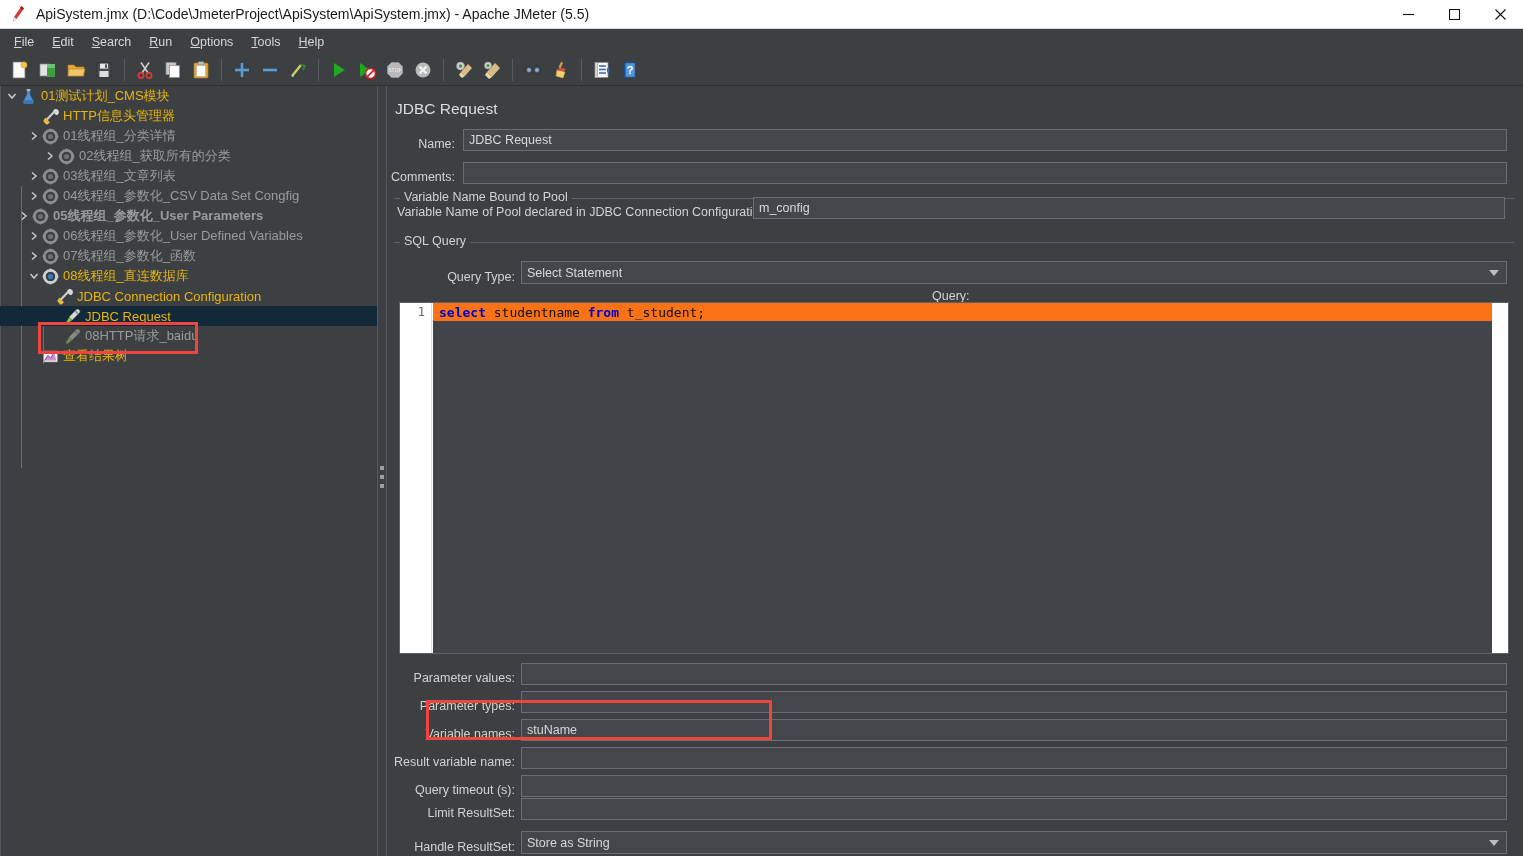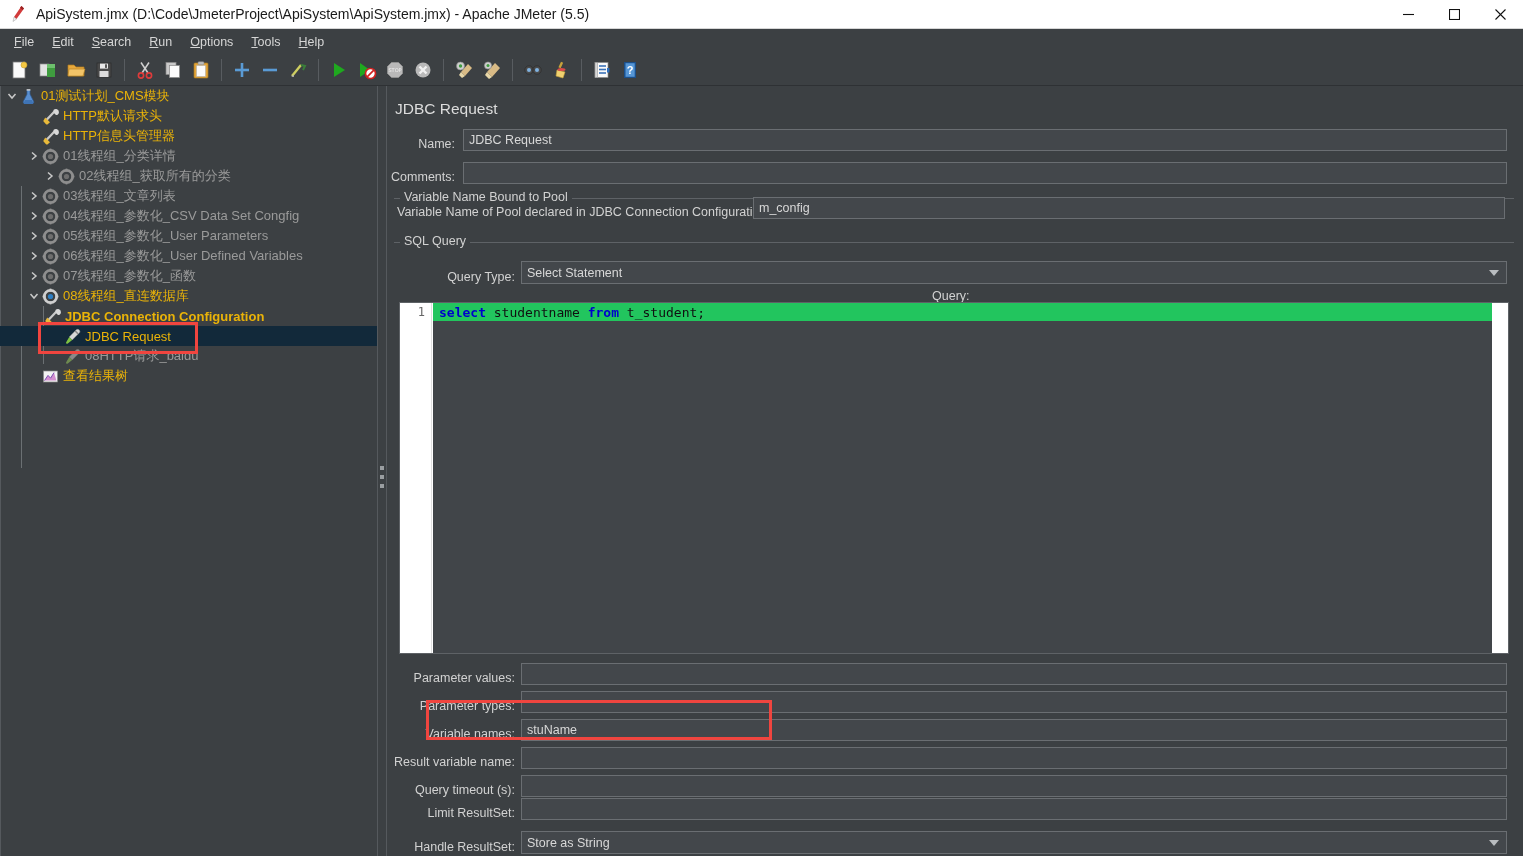--- a/index.html
+++ b/index.html
@@ -155,21 +155,21 @@
   }
   .gutter .ln {
     position: absolute; right: 6px; top: 2px; font-size: 12px; color: #666;
     font-family: "DejaVu Sans Mono", monospace;
   }
   .editor-body {
     position: absolute; left: 33px; top: 0; right: 16px; bottom: 0;
     background: #414549;
   }
   .code-line {
-    height: 18px; background: #22c55e; display: flex; align-items: center;
+    height: 18px; background: #f97316; display: flex; align-items: center;
     padding-left: 6px; font-size: 13px; white-space: pre;
     font-family: "DejaVu Sans Mono", monospace;
   }
   .kw { color: #0000cc; font-weight: bold; }
   .plain { color: #111111; }
   .vscroll {
     position: absolute; right: 0; top: 0; bottom: 0; width: 16px; background: #ffffff;
   }
   .vscroll .thumb {
     position: absolute; left: 1px; right: 1px; top: 0; height: 0;
@@ -428,29 +428,20 @@
           </svg>
           <span class="tree-label">01测试计划_CMS模块</span>
         </div>
         <div class="tree-row" style="padding-left: 26px;">
           <span class="twisty"></span>
           <svg class="tree-ico" viewBox="0 0 17 17">
             <line x1="3" y1="13.5" x2="12" y2="4" stroke="#c9c9c9" stroke-width="2.3"></line>
             <path d="M11 3.4 a3 3 0 1 1 3 3.6 l-1.6 -1.6 z" fill="#d8d8d8"></path>
             <path d="M3.2 9.4 L8 14.2 L6 16 a1.5 1.5 0 0 1 -2.2 0 L2 14 a1.5 1.5 0 0 1 0 -2.2 z" fill="#e8b93a"></path>
           </svg>
-          <span class="tree-label">HTTP默认请求头</span>
-        </div>
-        <div class="tree-row" style="padding-left: 26px;">
-          <span class="twisty"></span>
-          <svg class="tree-ico" viewBox="0 0 17 17">
-            <line x1="3" y1="13.5" x2="12" y2="4" stroke="#c9c9c9" stroke-width="2.3"></line>
-            <path d="M11 3.4 a3 3 0 1 1 3 3.6 l-1.6 -1.6 z" fill="#d8d8d8"></path>
-            <path d="M3.2 9.4 L8 14.2 L6 16 a1.5 1.5 0 0 1 -2.2 0 L2 14 a1.5 1.5 0 0 1 0 -2.2 z" fill="#e8b93a"></path>
-          </svg>
           <span class="tree-label">HTTP信息头管理器</span>
         </div>
         <div class="tree-row" style="padding-left: 26px;">
           <span class="twisty">
             <svg width="10" height="10" viewBox="0 0 10 10">
               <path d="M3 1.5 L7 5 L3 8.5" stroke="#c9c9c9" stroke-width="1.5" fill="none"></path>
             </svg>
           </span>
           <svg class="tree-ico" viewBox="0 0 17 17">
             <circle cx="8.5" cy="8.5" r="6.2" fill="none" stroke="#8e8e8e" stroke-width="2.8"></circle>
@@ -503,21 +494,21 @@
           <svg class="tree-ico" viewBox="0 0 17 17">
             <circle cx="8.5" cy="8.5" r="6.2" fill="none" stroke="#8e8e8e" stroke-width="2.8"></circle>
             <circle cx="8.5" cy="8.5" r="2.6" fill="#6e6e6e"></circle>
             <rect x="7.6" y="0.6" width="1.8" height="3" fill="#8e8e8e"></rect>
             <rect x="7.6" y="13.4" width="1.8" height="3" fill="#8e8e8e"></rect>
             <rect x="0.6" y="7.6" width="3" height="1.8" fill="#8e8e8e"></rect>
             <rect x="13.4" y="7.6" width="3" height="1.8" fill="#8e8e8e"></rect>
           </svg>
           <span class="tree-label dim">04线程组_参数化_CSV Data Set Congfig</span>
         </div>
-        <div class="tree-row" style="padding-left: 26px;">
+        <div class="tree-row" style="padding-left: 16px; font-weight: bold;">
           <span class="twisty">
             <svg width="10" height="10" viewBox="0 0 10 10">
               <path d="M3 1.5 L7 5 L3 8.5" stroke="#c9c9c9" stroke-width="1.5" fill="none"></path>
             </svg>
           </span>
           <svg class="tree-ico" viewBox="0 0 17 17">
             <circle cx="8.5" cy="8.5" r="6.2" fill="none" stroke="#8e8e8e" stroke-width="2.8"></circle>
             <circle cx="8.5" cy="8.5" r="2.6" fill="#6e6e6e"></circle>
             <rect x="7.6" y="0.6" width="1.8" height="3" fill="#8e8e8e"></rect>
             <rect x="7.6" y="13.4" width="1.8" height="3" fill="#8e8e8e"></rect>
@@ -567,21 +558,21 @@
           <svg class="tree-ico" viewBox="0 0 17 17">
             <circle cx="8.5" cy="8.5" r="6.2" fill="none" stroke="#cfcfcf" stroke-width="2.8"></circle>
             <circle cx="8.5" cy="8.5" r="2.6" fill="#2e7fc4"></circle>
             <rect x="7.6" y="0.6" width="1.8" height="3" fill="#cfcfcf"></rect>
             <rect x="7.6" y="13.4" width="1.8" height="3" fill="#cfcfcf"></rect>
             <rect x="0.6" y="7.6" width="3" height="1.8" fill="#cfcfcf"></rect>
             <rect x="13.4" y="7.6" width="3" height="1.8" fill="#cfcfcf"></rect>
           </svg>
           <span class="tree-label">08线程组_直连数据库</span>
         </div>
-        <div class="tree-row" style="padding-left: 28px; font-weight: bold;">
+        <div class="tree-row" style="padding-left: 40px;">
           <span class="twisty"></span>
           <svg class="tree-ico" viewBox="0 0 17 17">
             <line x1="3" y1="13.5" x2="12" y2="4" stroke="#c9c9c9" stroke-width="2.3"></line>
             <path d="M11 3.4 a3 3 0 1 1 3 3.6 l-1.6 -1.6 z" fill="#d8d8d8"></path>
             <path d="M3.2 9.4 L8 14.2 L6 16 a1.5 1.5 0 0 1 -2.2 0 L2 14 a1.5 1.5 0 0 1 0 -2.2 z" fill="#e8b93a"></path>
           </svg>
           <span class="tree-label">JDBC Connection Configuration</span>
         </div>
         <div class="tree-row selected" style="padding-left: 48px;">
           <span class="twisty"></span>

